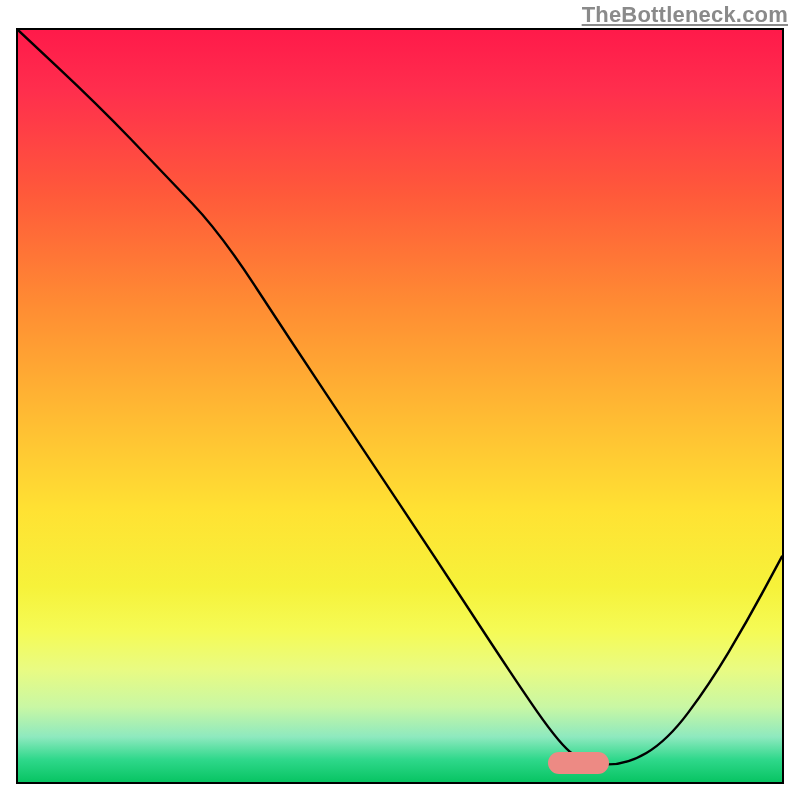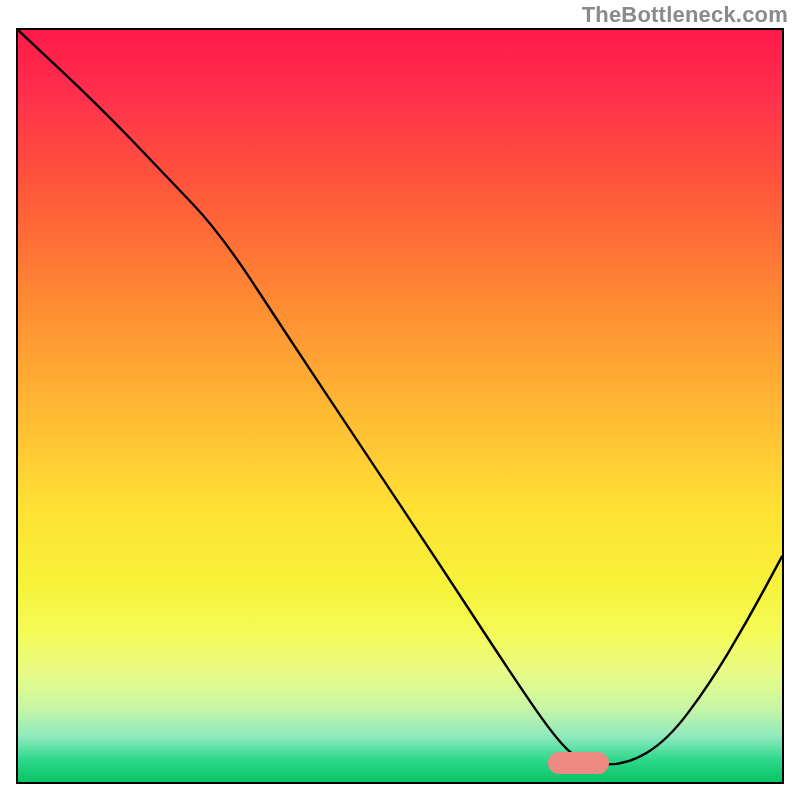--- a/index.html
+++ b/index.html
@@ -18,20 +18,21 @@
   .watermark {
     position: absolute;
     top: 2px;
     right: 12px;
     font-family: Arial, Helvetica, sans-serif;
     font-size: 22px;
     font-weight: 600;
     color: #8a8a8a;
     letter-spacing: 0.2px;
     z-index: 4;
+    text-decoration: underline;
   }
   .plot-frame {
     position: absolute;
     left: 16px;
     top: 28px;
     width: 768px;
     height: 756px;
     border: 2px solid #000;
     box-sizing: border-box;
     overflow: hidden;

